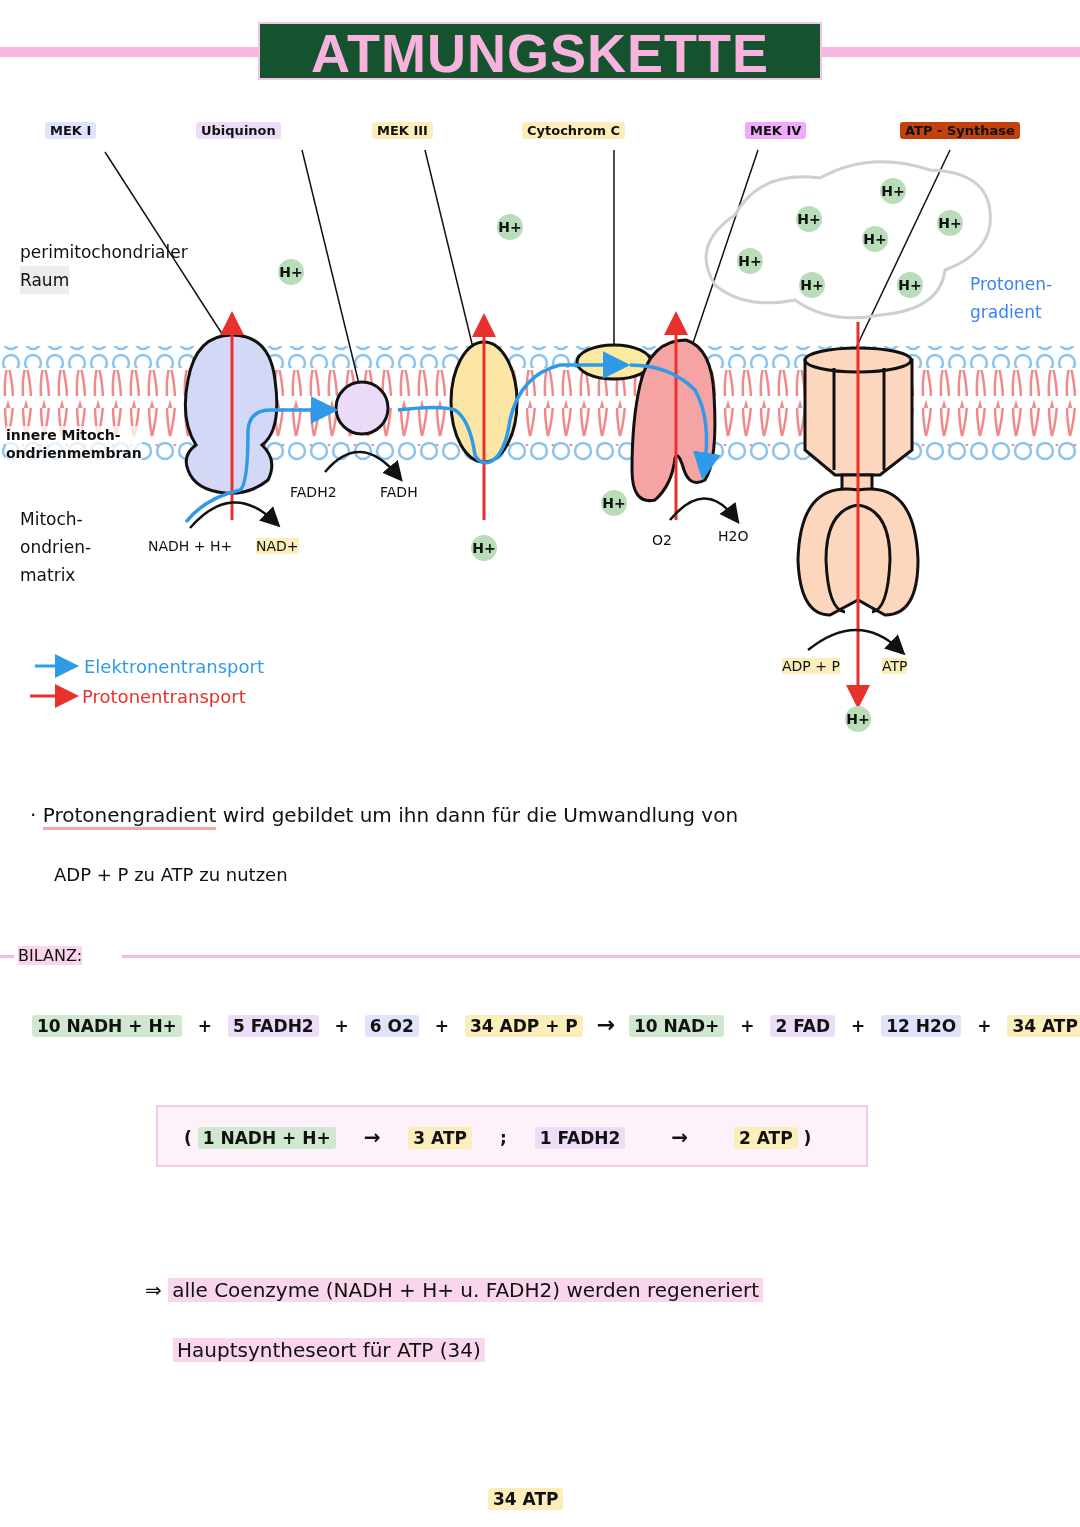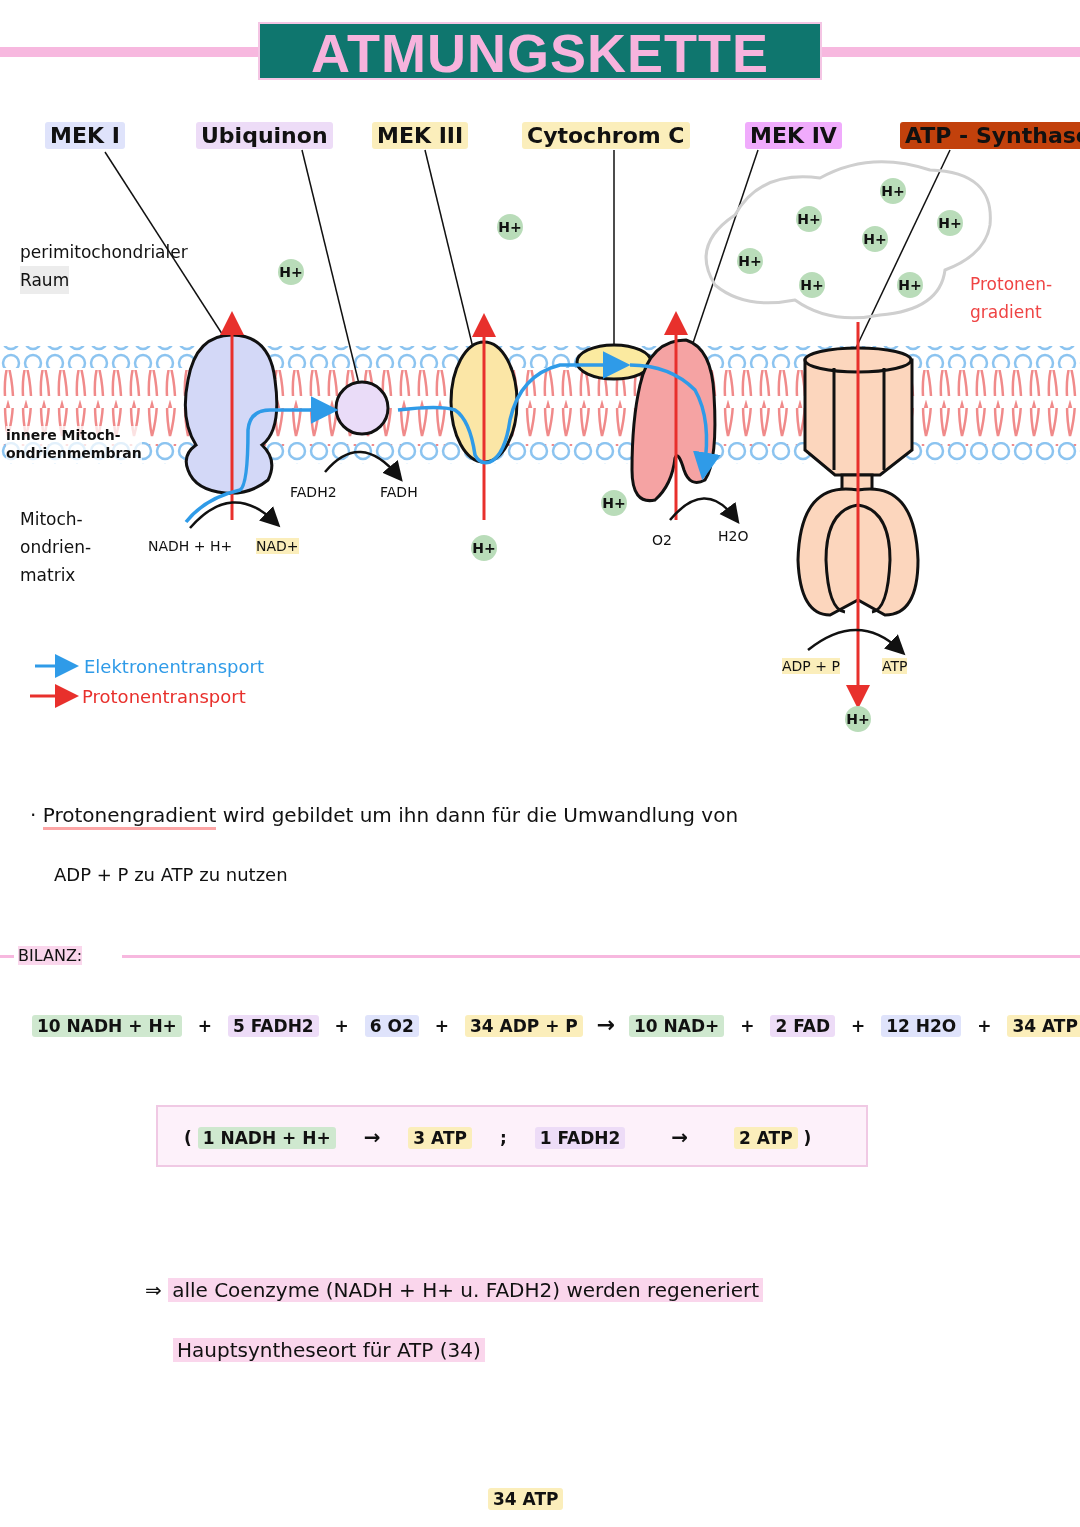--- a/index.html
+++ b/index.html
@@ -1,25 +1,25 @@
 <!DOCTYPE html>
 <html><head>
 <meta charset="utf-8">
 <style>
   html, body { margin:0; padding:0; background:#ffffff; }
   body { width:1080px; height:1527px; position:relative; overflow:hidden;
          font-family:"DejaVu Sans", sans-serif; color:#111; }
   .abs { position:absolute; }
   .title-bar-l { left:0; top:47px; width:258px; height:10px; background:#f7b8df; }
   .title-bar-r { left:822px; top:47px; width:258px; height:10px; background:#f7b8df; }
-  .title-box { left:258px; top:22px; width:564px; height:58px; background:#0f766e;
+  .title-box { left:258px; top:22px; width:564px; height:58px; background:#14532d;
                border:2px solid #f4c5e4; box-sizing:border-box; text-align:center; }
   .title-text { font-family:"Liberation Sans", sans-serif; font-weight:bold; font-size:54px;
                 color:#f7b3dd; line-height:58px; letter-spacing:1px; }
-  .lbl { font-family:"DejaVu Sans", sans-serif; font-size:22px; font-weight:bold; white-space:nowrap; }
+  .lbl { font-family:"DejaVu Sans", sans-serif; font-size:13px; font-weight:bold; white-space:nowrap; }
   .hl { padding:1px 5px; border-radius:3px; }
   .hl-blue { background:#dfe3fb; }
   .hl-lilac { background:#eddcf7; }
   .hl-yellow { background:#fbeebb; }
   .hl-red { background:#f0abfc;text-align:right; }
   .hl-peach { background:#c2410c; }
   .hl-green { background:#cfe8cf; }
   .hl-grey { background:#ececec; }
   .hl-pink { background:#fad6ec; }
   .side { font-family:"DejaVu Sans", sans-serif; font-size:17px; line-height:28px; }
@@ -141,21 +141,21 @@
 </div>
 <div class="abs" style="left:6px;top:392px;font-size:14px;font-weight:bold;line-height:18px;background:rgba(255,255,255,0.75);margin-top:34px;">
   <div>innere Mitoch-</div>
   <div>ondrienmembran</div>
 </div>
 <div class="abs side" style="left:20px;top:505px;">
   <div>Mitoch-</div>
   <div>ondrien-</div>
   <div>matrix</div>
 </div>
-<div class="abs side" style="left:970px;top:270px;color:#ef4444;">
+<div class="abs side" style="left:970px;top:270px;color:#3b82f6;">
   <div>Protonen-</div>
   <div>gradient</div>
 </div>
 
 <div class="abs hion" style="left:278px;top:259px;">H+</div>
 <div class="abs hion" style="left:497px;top:214px;">H+</div>
 <div class="abs hion" style="left:737px;top:248px;">H+</div>
 <div class="abs hion" style="left:796px;top:206px;">H+</div>
 <div class="abs hion" style="left:880px;top:178px;">H+</div>
 <div class="abs hion" style="left:862px;top:226px;">H+</div>

